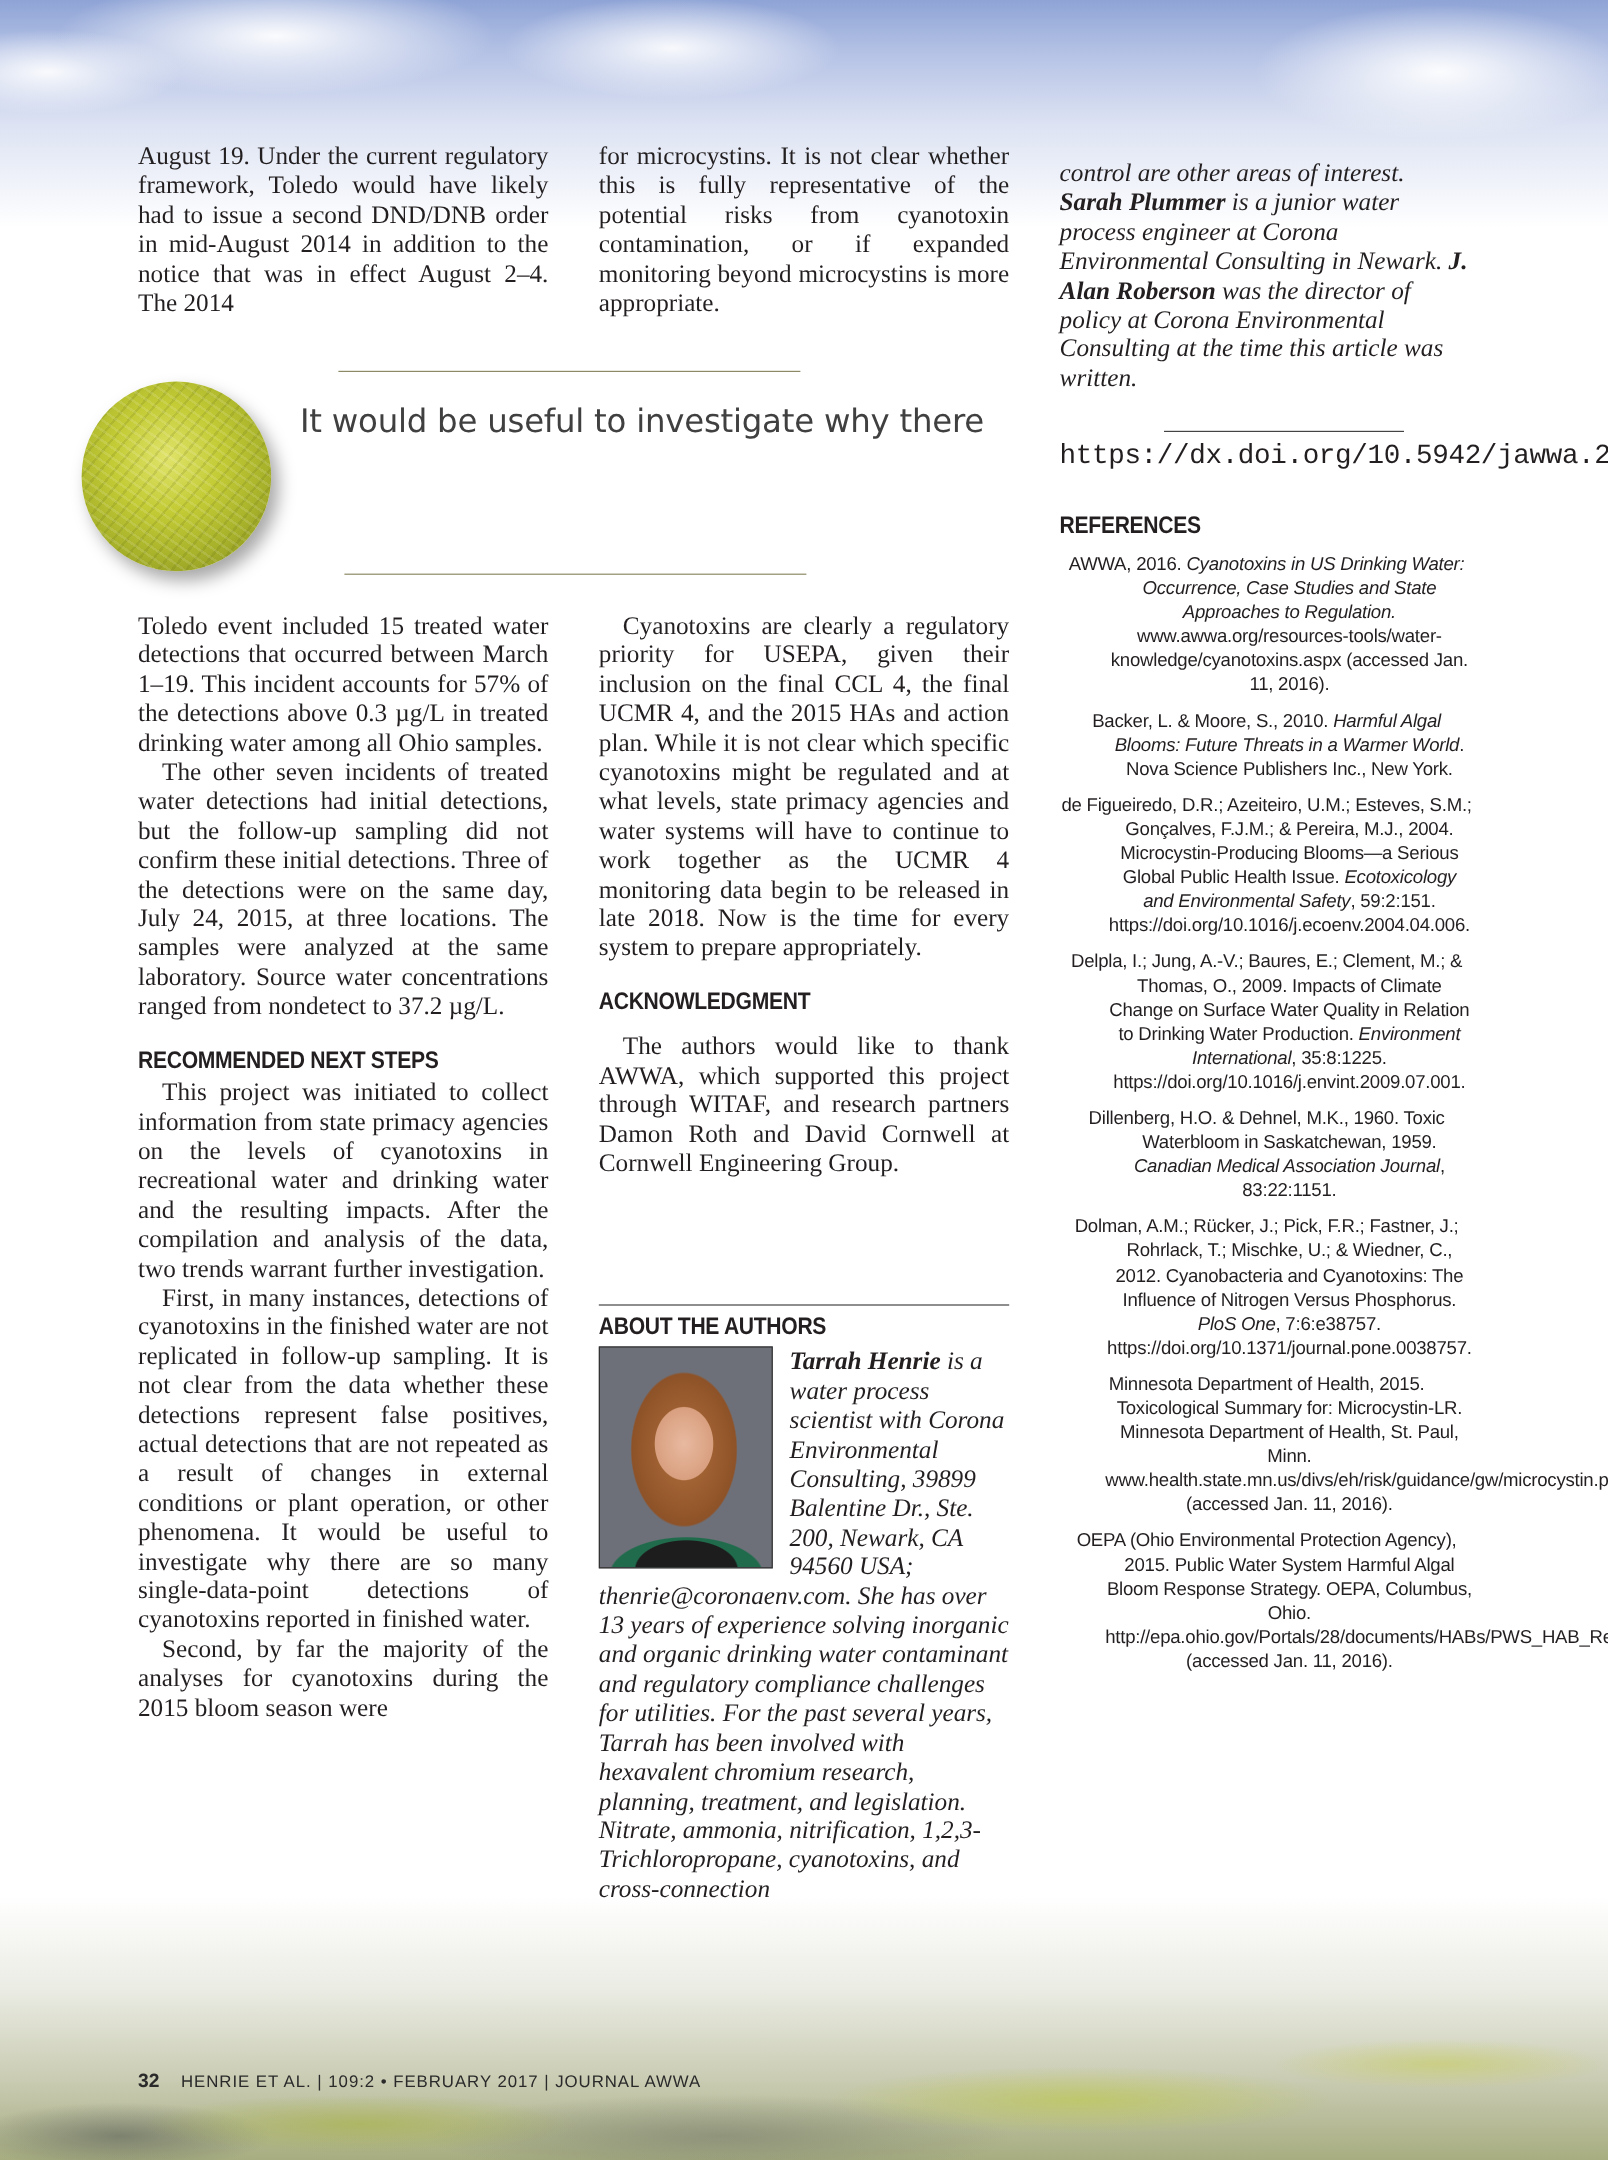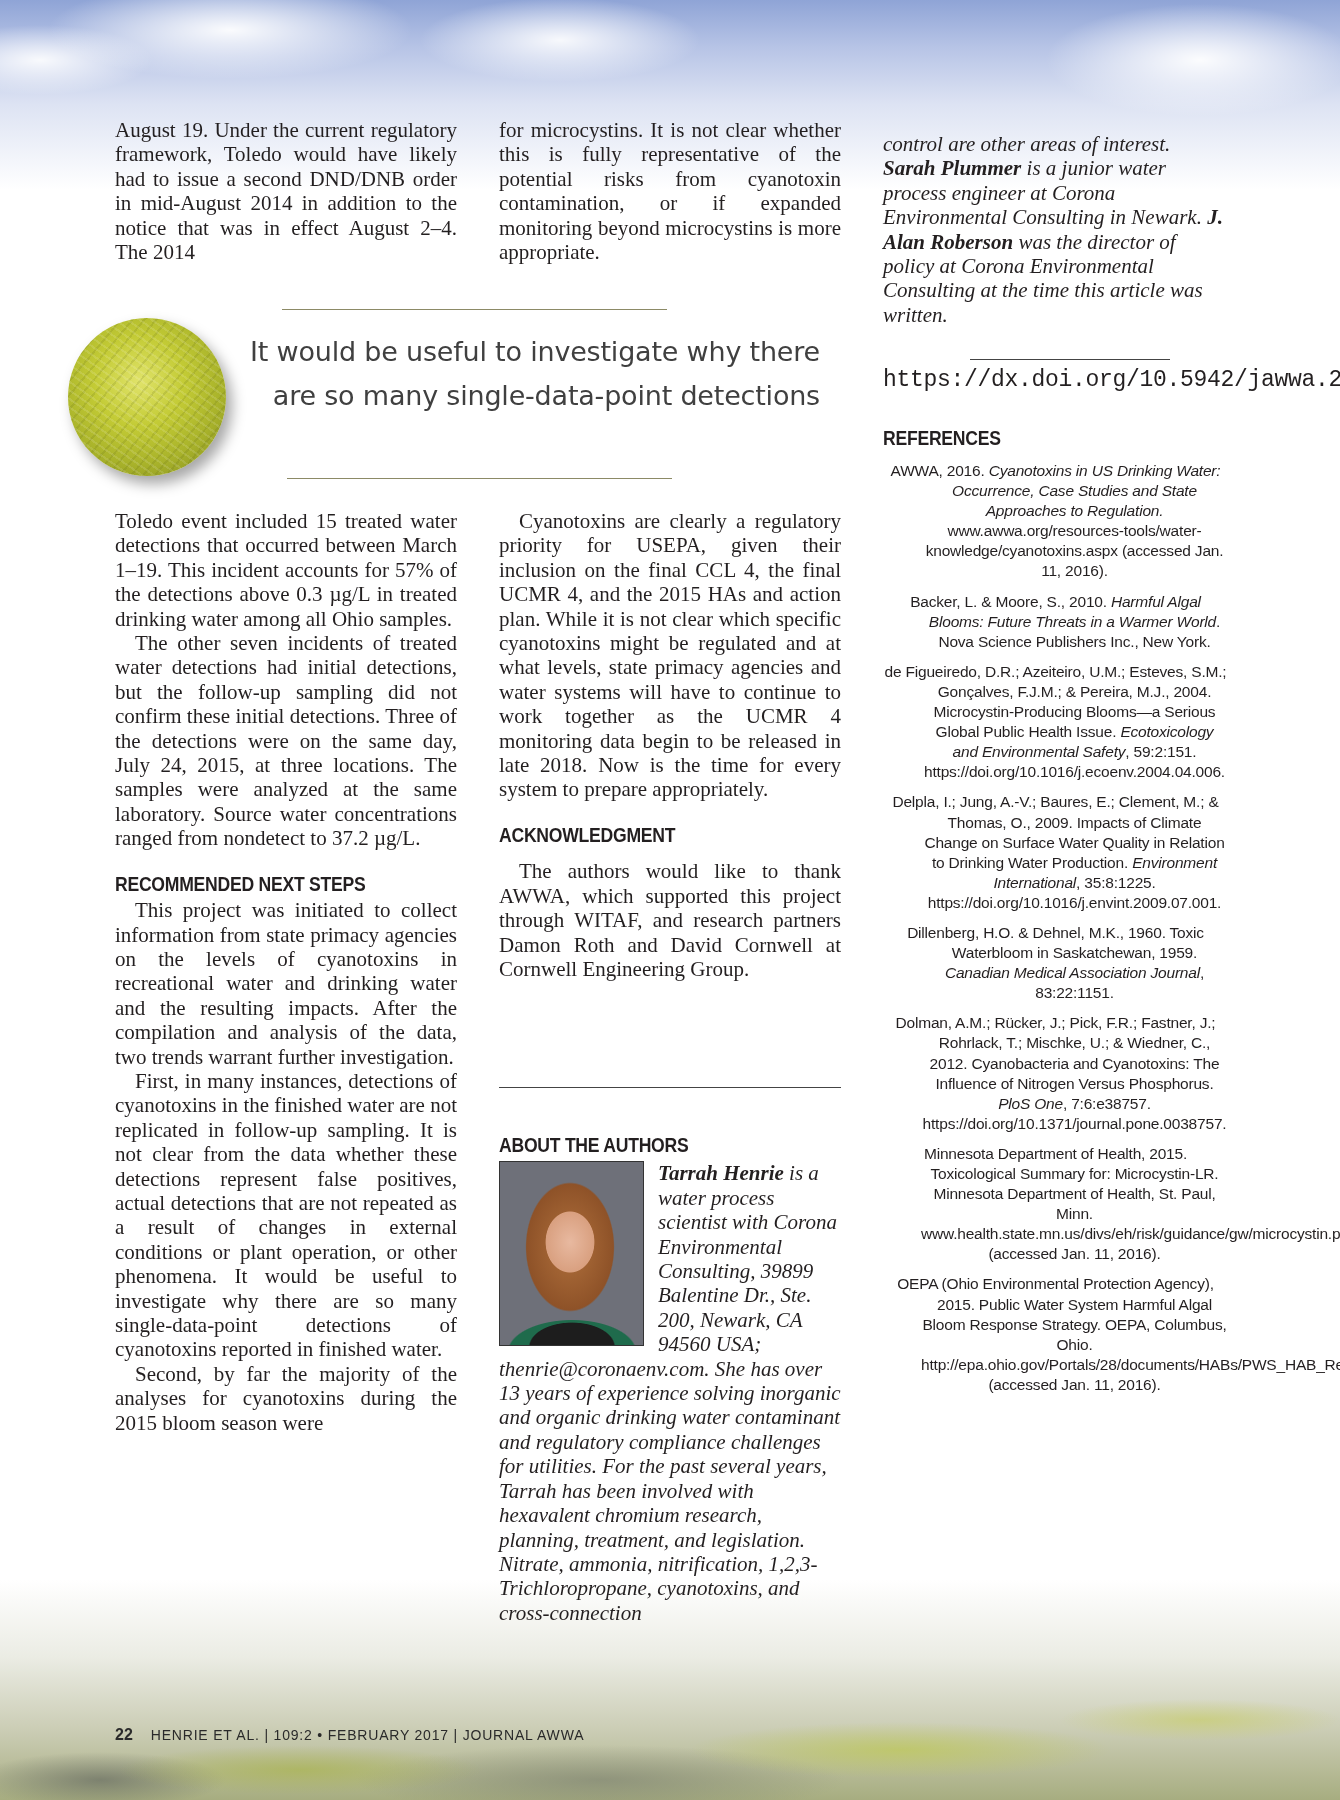--- a/index.html
+++ b/index.html
@@ -106,21 +106,20 @@
 </div>
 
 <div class="col col2" style="top:118px;">
   <p>for microcystins. It is not clear whether this is fully representative of the potential risks from cyanotoxin contamination, or if expanded monitoring beyond microcystins is more appropriate.</p>
 </div>
 
 <div class="pq-rule" style="left:282px; top:309px; width:385px;"></div>
 <div class="pq-circle"></div>
 <div class="pullquote">
   <div>It would be useful to investigate why there</div>
-  <div>are so many single-data-point detections</div>
 </div>
 <div class="pq-rule" style="left:287px; top:478px; width:385px;"></div>
 
 <div class="col col1" style="top:509px;">
   <p>Toledo event included 15 treated water detections that occurred between March 1–19. This incident accounts for 57% of the detections above 0.3 µg/L in treated drinking water among all Ohio samples.</p>
   <p class="indent">The other seven incidents of treated water detections had initial detections, but the follow-up sampling did not confirm these initial detections. Three of the detections were on the same day, July 24, 2015, at three locations. The samples were analyzed at the same laboratory. Source water concentrations ranged from nondetect to 37.2 µg/L.</p>
   <div style="height:21px;"></div>
   <h2 class="head">RECOMMENDED NEXT STEPS</h2>
   <p class="indent" style="margin-top:2px;">This project was initiated to collect information from state primacy agencies on the levels of cyanotoxins in recreational water and drinking water and the resulting impacts. After the compilation and analysis of the data, two trends warrant further investigation.</p>
   <p class="indent">First, in many instances, detections of cyanotoxins in the finished water are not replicated in follow-up sampling. It is not clear from the data whether these detections represent false positives, actual detections that are not repeated as a result of changes in external conditions or plant operation, or other phenomena. It would be useful to investigate why there are so many single-data-point detections of cyanotoxins reported in finished water.</p>
@@ -129,21 +128,21 @@
 
 <div class="col col2" style="top:509px;">
   <p class="indent">Cyanotoxins are clearly a regulatory priority for USEPA, given their inclusion on the final CCL 4, the final UCMR 4, and the 2015 HAs and action plan. While it is not clear which specific cyanotoxins might be regulated and at what levels, state primacy agencies and water systems will have to continue to work together as the UCMR 4 monitoring data begin to be released in late 2018. Now is the time for every system to prepare appropriately.</p>
   <div style="height:21px;"></div>
   <h2 class="head">ACKNOWLEDGMENT</h2>
   <p class="indent" style="margin-top:12px;">The authors would like to thank AWWA, which supported this project through WITAF, and research partners Damon Roth and David Cornwell at Cornwell Engineering Group.</p>
 </div>
 
 <div class="sep-rule"></div>
 
-<div class="col col2 bio" style="top:1094px;margin-top:39px;">
+<div class="col col2 bio" style="top:1094px;">
   <h2 class="head">ABOUT THE AUTHORS</h2>
   <div style="margin-top:4px;">
     <div class="photo"></div>
     <p class="italic" style="font-size:21px; line-height:24.4px;"><b>Tarrah Henrie</b><span> is a water process scientist with Corona Environmental Consulting, 39899 Balentine Dr., Ste. 200, Newark, CA 94560 USA; thenrie@coronaenv.com. She has over 13 years of experience solving inorganic and organic drinking water contaminant and regulatory compliance challenges for utilities. For the past several years, Tarrah has been involved with hexavalent chromium research, planning, treatment, and legislation. Nitrate, ammonia, nitrification, 1,2,3-Trichloropropane, cyanotoxins, and cross-connection</span></p>
   </div>
 </div>
 
 <div class="col col3 bio" style="top:132px;">
   <p class="italic"><span>control are other areas of interest. </span><b>Sarah Plummer</b><span> is a junior water process engineer at Corona Environmental Consulting in Newark. </span><b>J. Alan Roberson</b><span> was the director of policy at Corona Environmental Consulting at the time this article was written.</span></p>
 </div>
@@ -157,14 +156,14 @@
     <p class="ref"><span>Backer, L. &amp; Moore, S., 2010. </span><em>Harmful Algal Blooms: Future Threats in a Warmer World</em><span>. Nova Science Publishers Inc., New York.</span></p>
     <p class="ref"><span>de Figueiredo, D.R.; Azeiteiro, U.M.; Esteves, S.M.; Gonçalves, F.J.M.; &amp; Pereira, M.J., 2004. Microcystin-Producing Blooms—a Serious Global Public Health Issue. </span><em>Ecotoxicology and Environmental Safety</em><span>, 59:2:151. https://doi.org/10.1016/j.ecoenv.2004.04.006.</span></p>
     <p class="ref"><span>Delpla, I.; Jung, A.-V.; Baures, E.; Clement, M.; &amp; Thomas, O., 2009. Impacts of Climate Change on Surface Water Quality in Relation to Drinking Water Production. </span><em>Environment International</em><span>, 35:8:1225. https://doi.org/10.1016/j.envint.2009.07.001.</span></p>
     <p class="ref"><span>Dillenberg, H.O. &amp; Dehnel, M.K., 1960. Toxic Waterbloom in Saskatchewan, 1959. </span><em>Canadian Medical Association Journal</em><span>, 83:22:1151.</span></p>
     <p class="ref"><span>Dolman, A.M.; Rücker, J.; Pick, F.R.; Fastner, J.; Rohrlack, T.; Mischke, U.; &amp; Wiedner, C., 2012. Cyanobacteria and Cyanotoxins: The Influence of Nitrogen Versus Phosphorus. </span><em>PloS One</em><span>, 7:6:e38757. https://doi.org/10.1371/journal.pone.0038757.</span></p>
     <p class="ref"><span>Minnesota Department of Health, 2015. Toxicological Summary for: Microcystin-LR. Minnesota Department of Health, St. Paul, Minn. www.health.state.mn.us/divs/eh/risk/guidance/gw/microcystin.pdf (accessed Jan. 11, 2016).</span><em></em><span></span></p>
     <p class="ref"><span>OEPA (Ohio Environmental Protection Agency), 2015. Public Water System Harmful Algal Bloom Response Strategy. OEPA, Columbus, Ohio. http://epa.ohio.gov/Portals/28/documents/HABs/PWS_HAB_Response_Strategy.pdf (accessed Jan. 11, 2016).</span><em></em><span></span></p>
   </div>
 
 <div class="footer">
-  <span class="pg">22</span><span>HENRIE ET AL.  |  109:2 • FEBRUARY 2017  |  JOURNAL AWWA</span>
+  <span class="pg">32</span><span>HENRIE ET AL.  |  109:2 • FEBRUARY 2017  |  JOURNAL AWWA</span>
 </div>
 
 </body></html>

